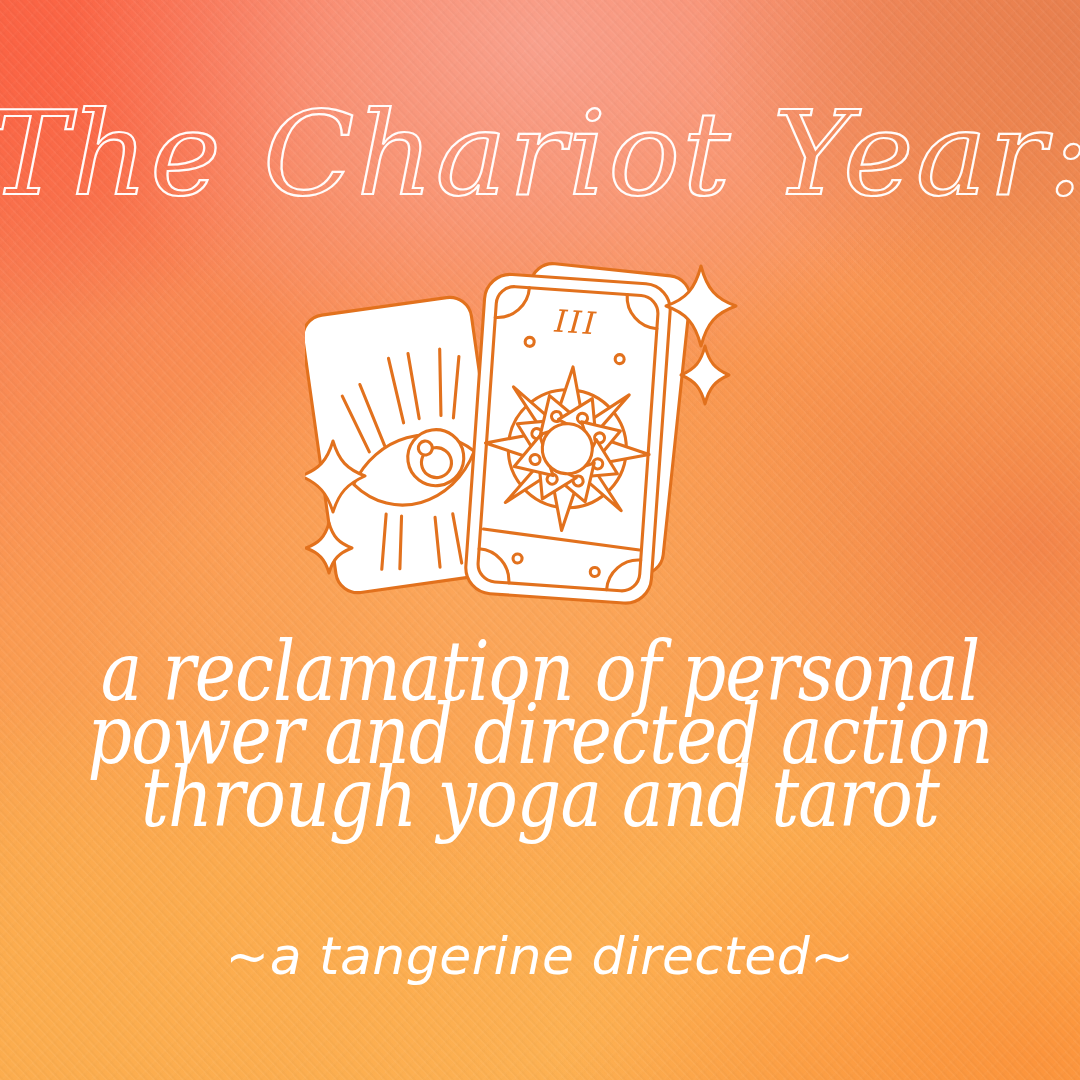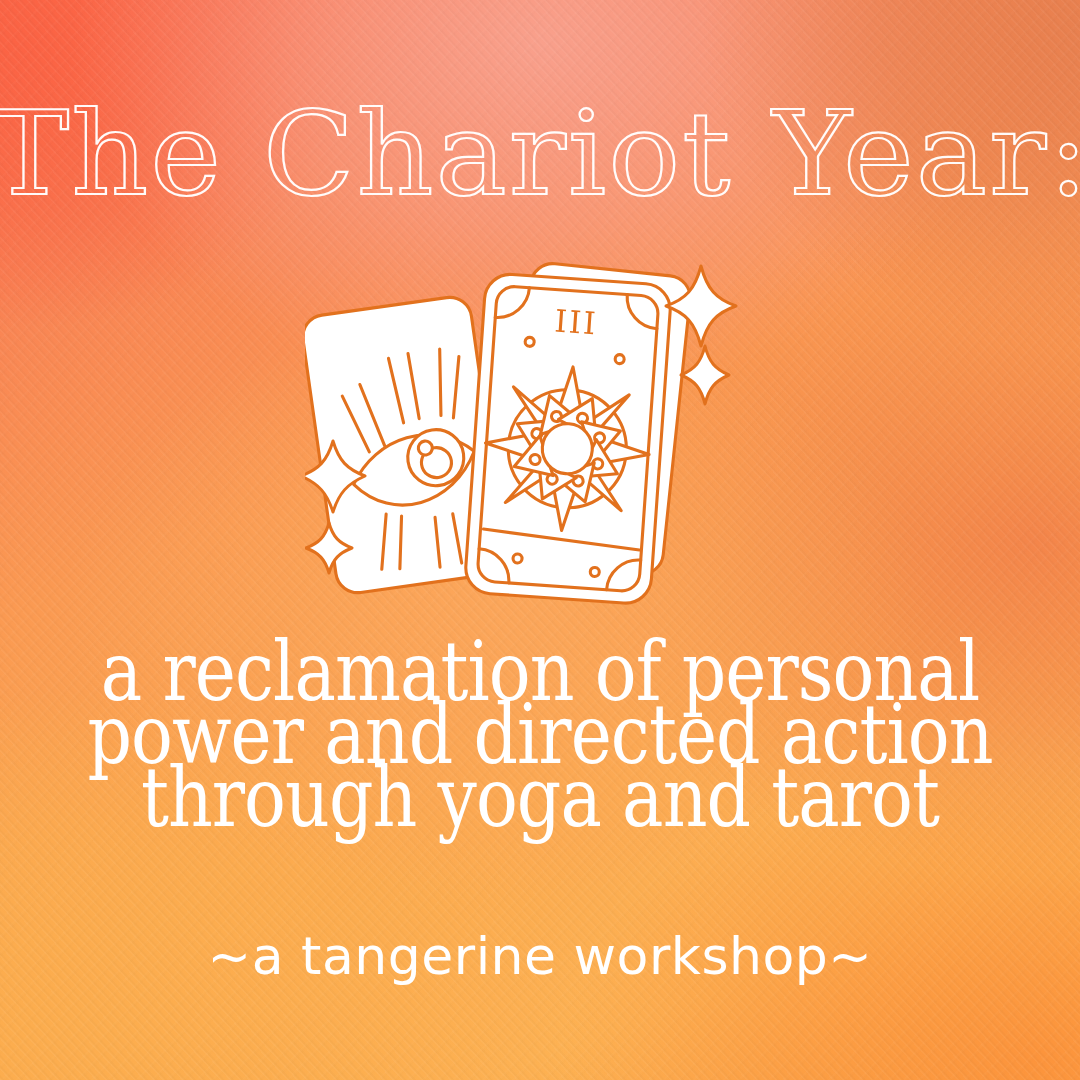--- a/index.html
+++ b/index.html
@@ -77,21 +77,21 @@
       rgba(255,255,255,0.030) 0px,
       rgba(255,255,255,0.030) 1px,
       rgba(0,0,0,0.012) 3px,
       rgba(0,0,0,0.012) 4px,
       rgba(255,255,255,0.000) 5px,
       rgba(255,255,255,0.000) 11px);
     opacity:.6;
   }
 
   
-  .content { position:relative; width:100%; height:100%; }
+  .content { position:relative; width:100%; height:100%;font-style:italic; }
 
   
   .title-wrap {
     position:absolute; top:96px; left:0; right:0;
     text-align:center;
   }
   .title {
     font-family:"DejaVu Serif", "Liberation Serif", serif;
     font-size:116px;
     line-height:1.0;
@@ -284,17 +284,17 @@
       </svg>
     </div>
 
     <div class="body-wrap">
       <div class="body-line">a reclamation of personal</div>
       <div class="body-line">power and directed action</div>
       <div class="body-line">through yoga and tarot</div>
     </div>
 
     <div class="footer-wrap">
-      <div class="footer">~a tangerine workshop~</div>
+      <div class="footer">~a tangerine directed~</div>
     </div>
 
   </div>
 </div>
 
 </body></html>

